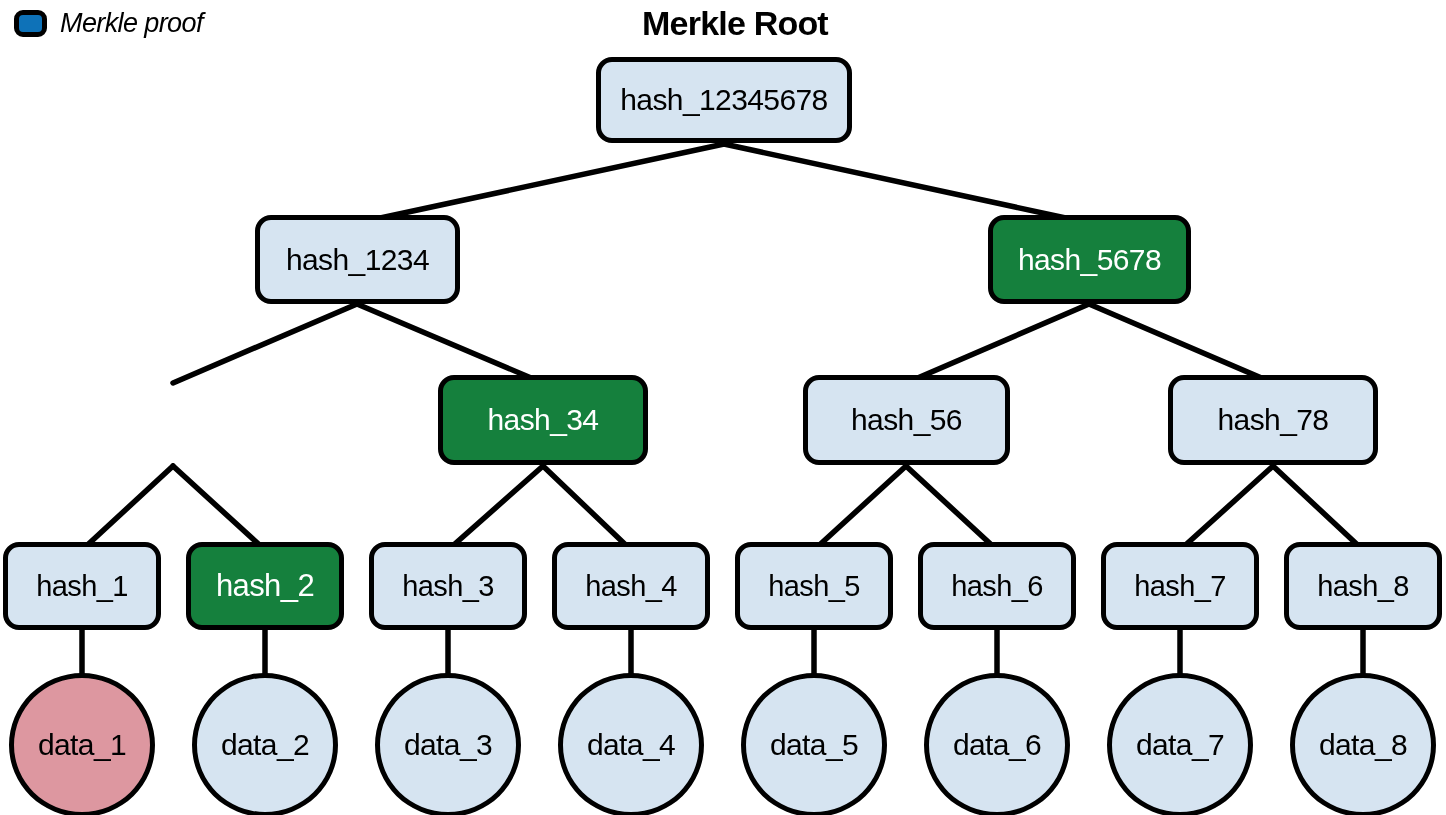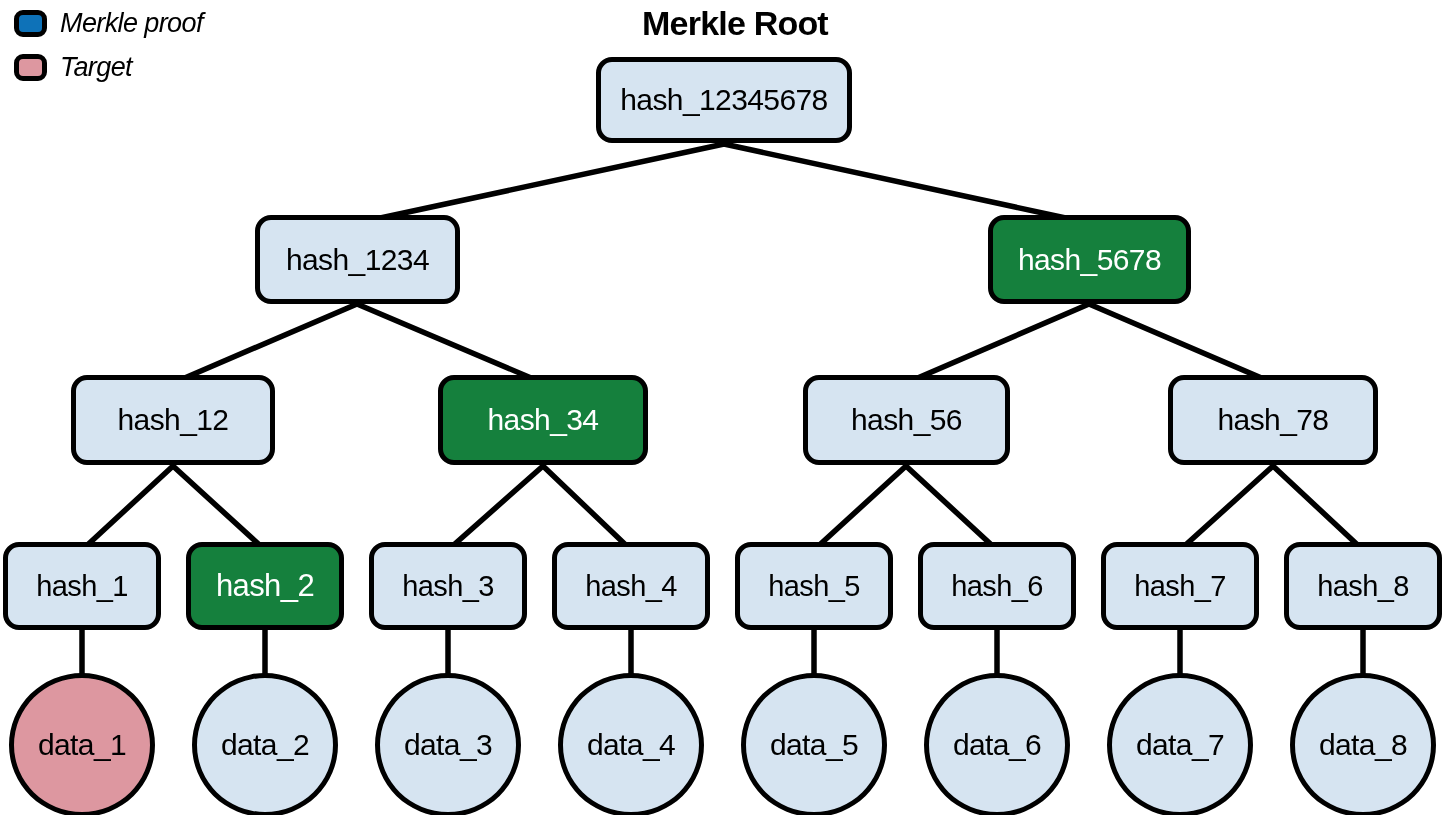--- a/index.html
+++ b/index.html
@@ -59,40 +59,33 @@
     <line x1="1363" y1="626" x2="1363" y2="685"></line>
   </svg>
 
   <div class="title">Merkle Root</div>
 
   <div class="legend">
     <div class="legend-row">
       <div class="swatch proof"></div>
       <div class="legend-label">Merkle proof</div>
     </div>
-    <div class="legend-row">
-      <div class="swatch target"></div>
-      <div class="legend-label">Target</div>
-    </div>
   </div>
 
   <div class="node" style="left:596px;top:57px;width:256px;height:86px">
     <span>hash_12345678</span>
   </div>
 
   <div class="node" style="left:255px;top:215px;width:205px;height:89px">
     <span>hash_1234</span>
   </div>
   <div class="node proof" style="left:988px;top:215px;width:203px;height:89px">
     <span>hash_5678</span>
   </div>
 
-  <div class="node" style="left:71px;top:375px;width:204px;height:90px">
-    <span>hash_12</span>
-  </div>
   <div class="node proof" style="left:438px;top:375px;width:210px;height:90px">
     <span>hash_34</span>
   </div>
   <div class="node" style="left:803px;top:375px;width:207px;height:90px">
     <span>hash_56</span>
   </div>
   <div class="node" style="left:1168px;top:375px;width:210px;height:90px">
     <span>hash_78</span>
   </div>
 

